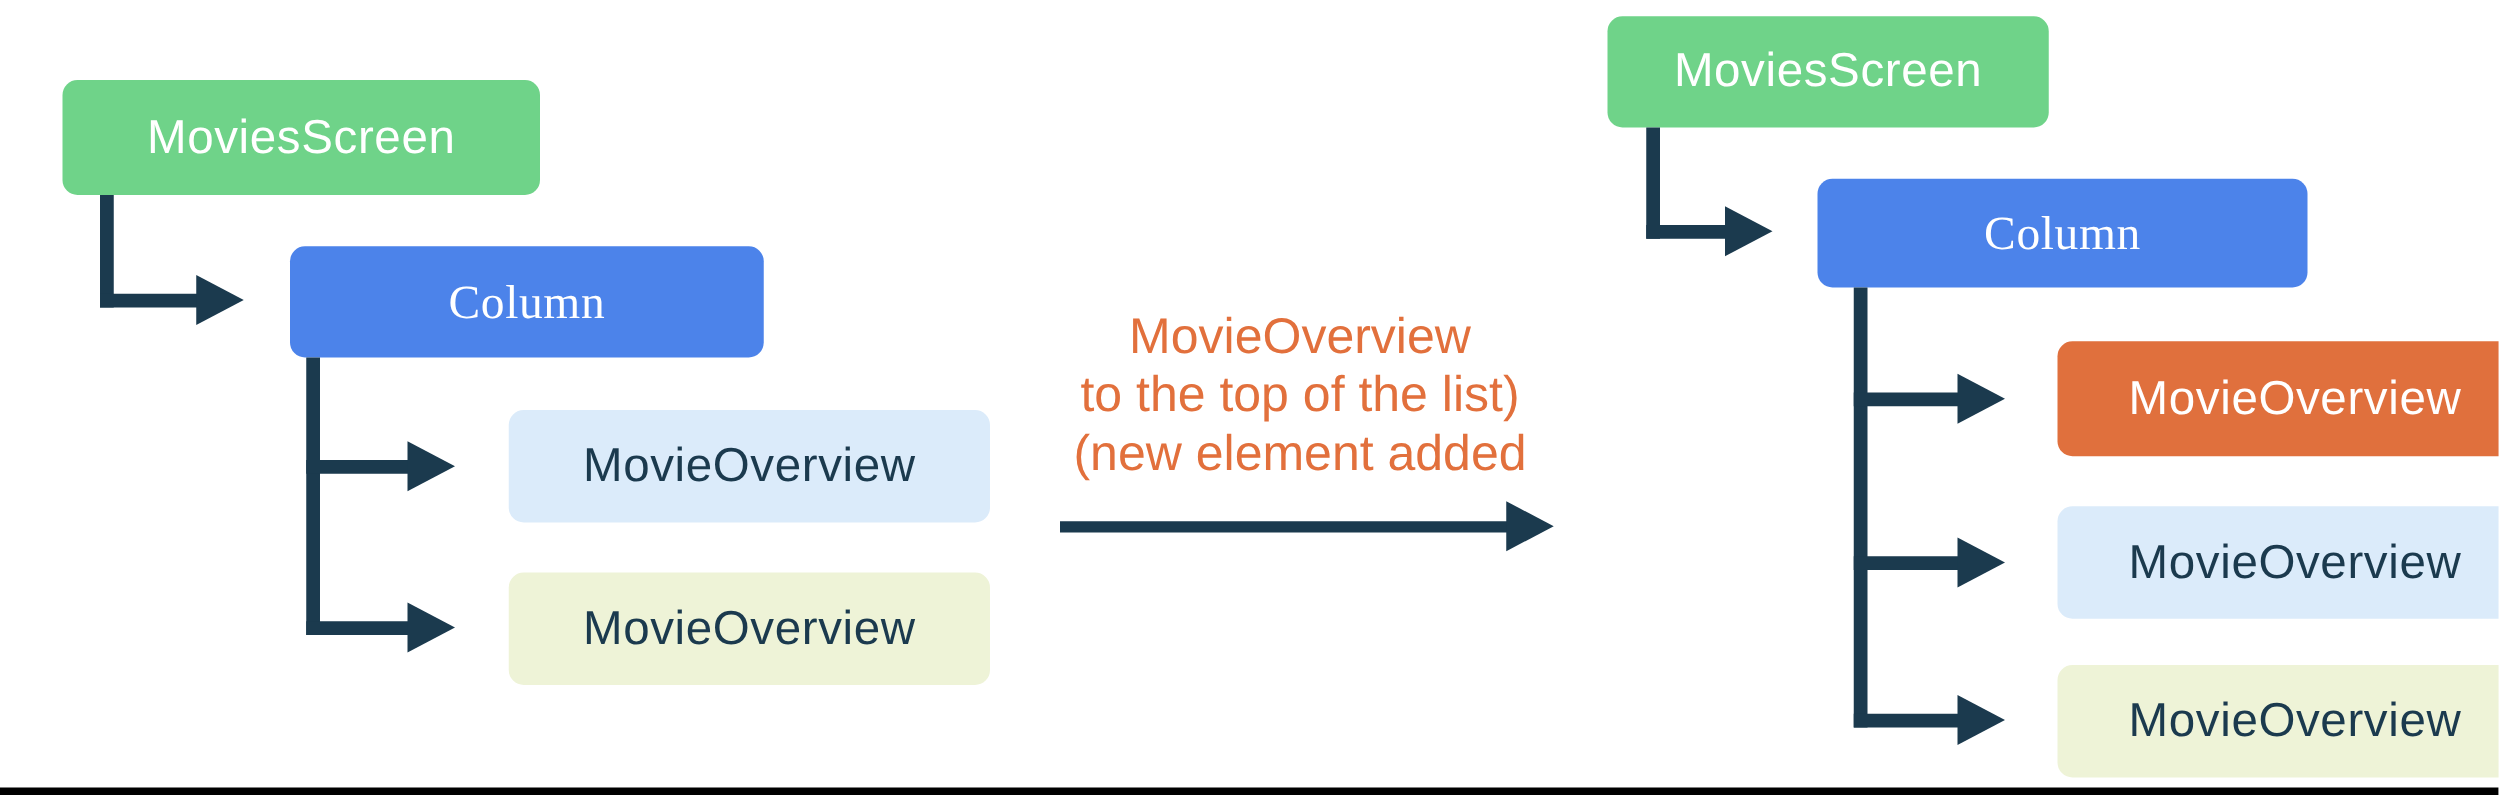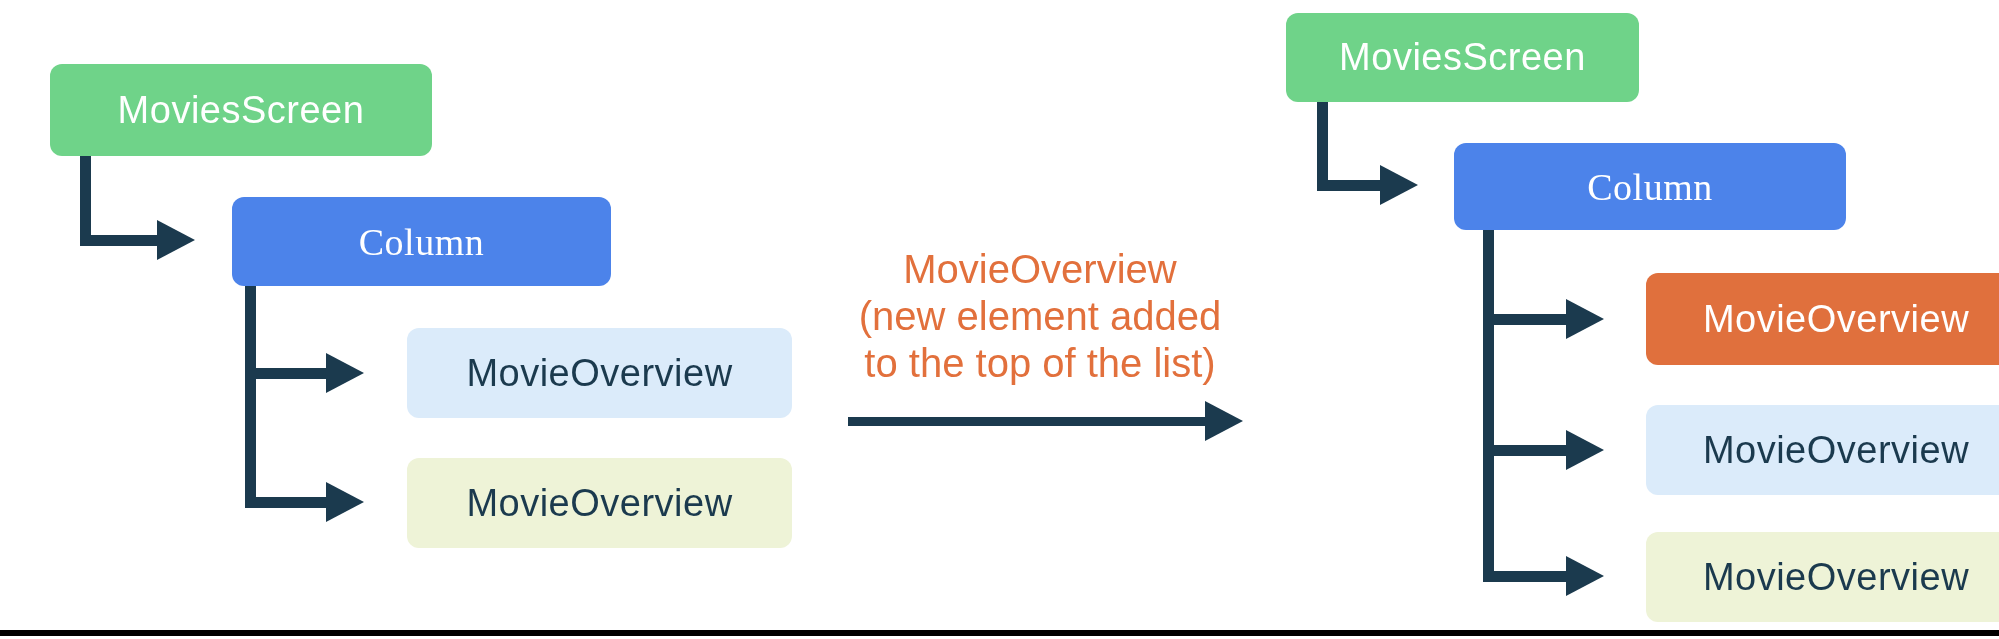--- a/index.html
+++ b/index.html
@@ -87,22 +87,22 @@
 
   <div class="node node-lblue" style="left:371px; top:328px; width:385px; height:90px;">
     <span>MovieOverview</span>
   </div>
   <div class="node node-pyellow" style="left:371px; top:458px; width:385px; height:90px;">
     <span>MovieOverview</span>
   </div>
 
   <div class="annotation">
     <div>MovieOverview</div>
+    <div>to the top of the list)</div>
     <div>(new element added</div>
-    <div>to the top of the list)</div>
   </div>
 
   <div class="hbar" style="left:848px; top:417px; width:358px; height:9px;"></div>
   <div class="arrow-right" style="left:1205px; top:401px;"></div>
 
   <div class="node node-green" style="left:1250px; top:13px; width:353px; height:89px;">
     <span>MoviesScreen</span>
   </div>
 
   <div class="vbar" style="left:1317px; top:102px; width:11px; height:89px;"></div>

